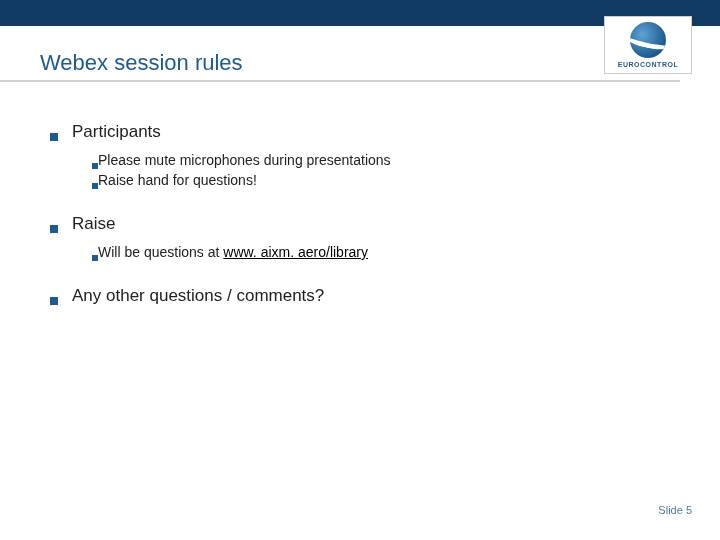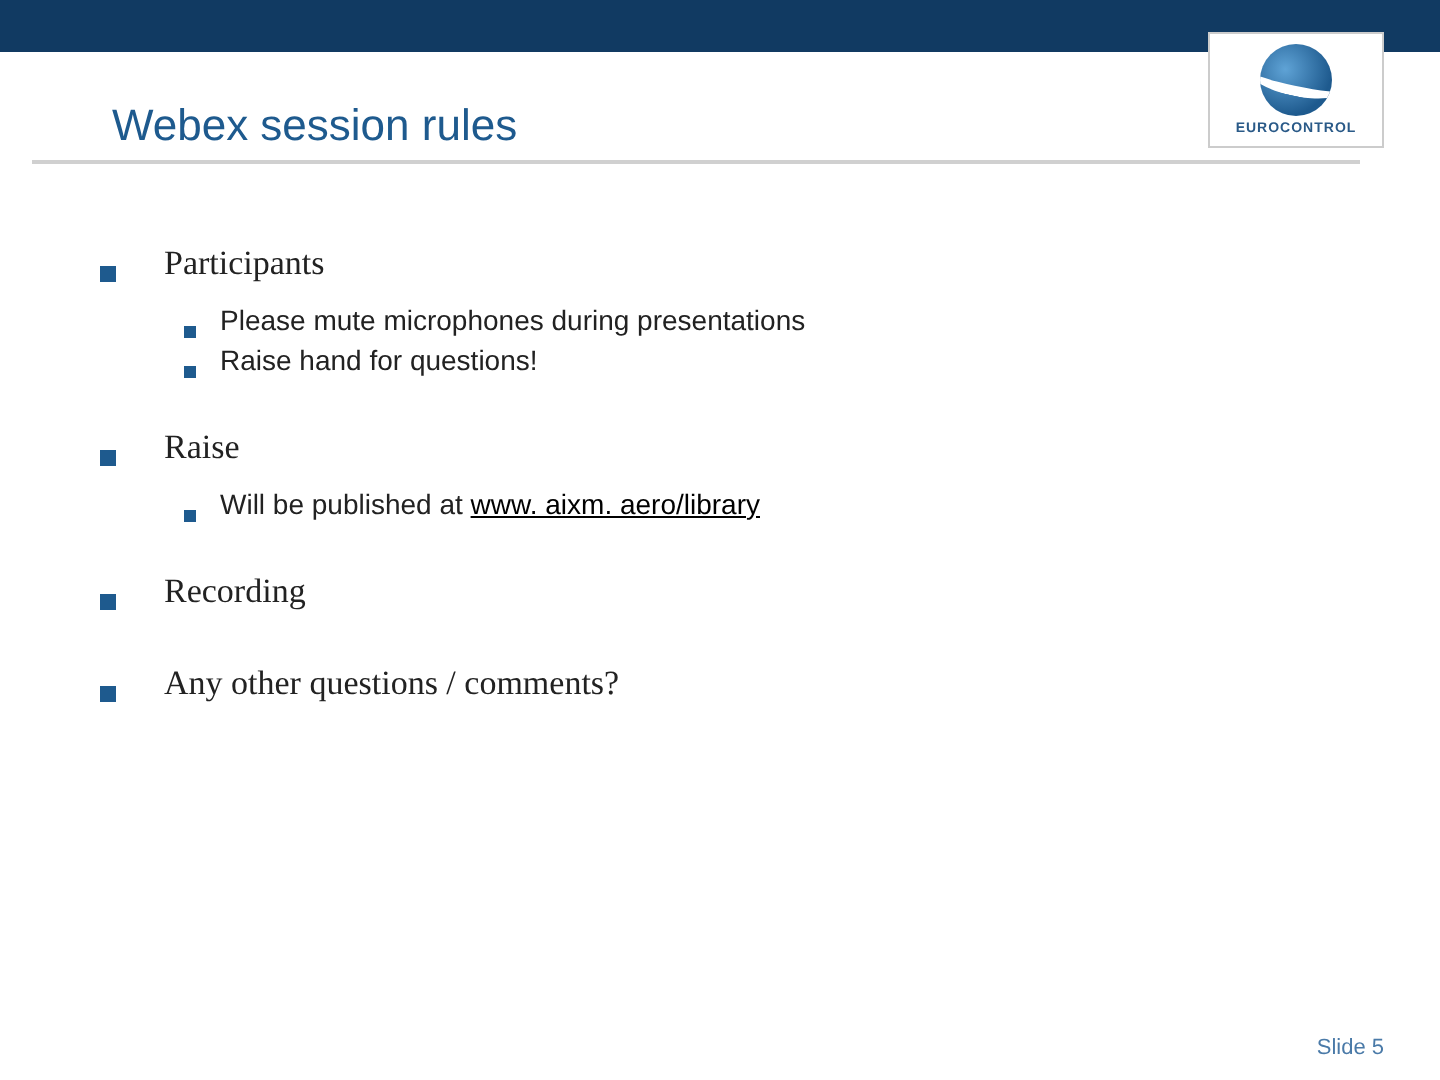--- a/index.html
+++ b/index.html
@@ -51,80 +51,79 @@
   }
   .logo-text {
     font-size: 7px;
     letter-spacing: 0.5px;
     color: #2a5a88;
     font-weight: bold;
   }
   .title-area {
     padding: 24px 0 4px 40px;
     border-bottom: 2px solid #d0d0d0;
-    margin: 0 40px 0 16px;
+    margin: 0 40px 0 0;
   }
   .title {
     font-size: 22px;
     color: #1e5a8e;
     font-weight: normal;
   }
   .content {
     padding: 40px 40px 0 50px;
   }
   .lvl1 {
     margin-bottom: 26px;
   }
   .lvl1-row {
     display: flex;
     align-items: baseline;
-    gap: 24px;
-    font-family: Liberation Serif, serif;
+    gap: 14px;
   }
   .bullet1 {
     width: 8px;
     height: 8px;
     background: #1e5a8e;
     flex-shrink: 0;
     position: relative;
     top: 4px;
   }
   .lvl1-text {
     font-size: 17px;
     color: #222;
   }
   .sublist {
     margin-top: 10px;
     padding-left: 42px;
   }
   .lvl2-row {
     display: flex;
     align-items: baseline;
-    gap: 12px;
+    gap: 0;
     margin-bottom: 4px;
   }
   .bullet2 {
     width: 6px;
     height: 6px;
     background: #1e5a8e;
     flex-shrink: 0;
     position: relative;
     top: 4px;
   }
   .lvl2-text {
     font-size: 14px;
     color: #222;
   }
   .link {
     text-decoration: underline;
     color: #000000;
   }
   .footer {
     position: absolute;
-    bottom: 10px;
+    bottom: 24px;
     right: 28px;
     font-size: 11px;
     color: #4a7aa8;
   }
 </style>
 </head>
 <body>
 
 <div class="topbar"></div>
 
@@ -161,31 +160,27 @@
 
   <div class="lvl1">
     <div class="lvl1-row">
       <span class="bullet1"></span>
       <span class="lvl1-text">Raise</span>
     </div>
     <div class="sublist">
       <div class="lvl2-row">
         <span class="bullet2"></span>
         <span class="lvl2-text">
-          <span>Will be published at </span><span class="link">www. aixm. aero/library</span>
+          <span>Will be questions at </span><span class="link">www. aixm. aero/library</span>
         </span>
       </div>
     </div>
   </div>
 
   <div class="lvl1">
-    <div class="lvl1-row">
-      <span class="bullet1"></span>
-      <span class="lvl1-text">Recording</span>
-    </div>
   </div>
 
   <div class="lvl1">
     <div class="lvl1-row">
       <span class="bullet1"></span>
       <span class="lvl1-text">Any other questions / comments?</span>
     </div>
   </div>
 
 </div>

